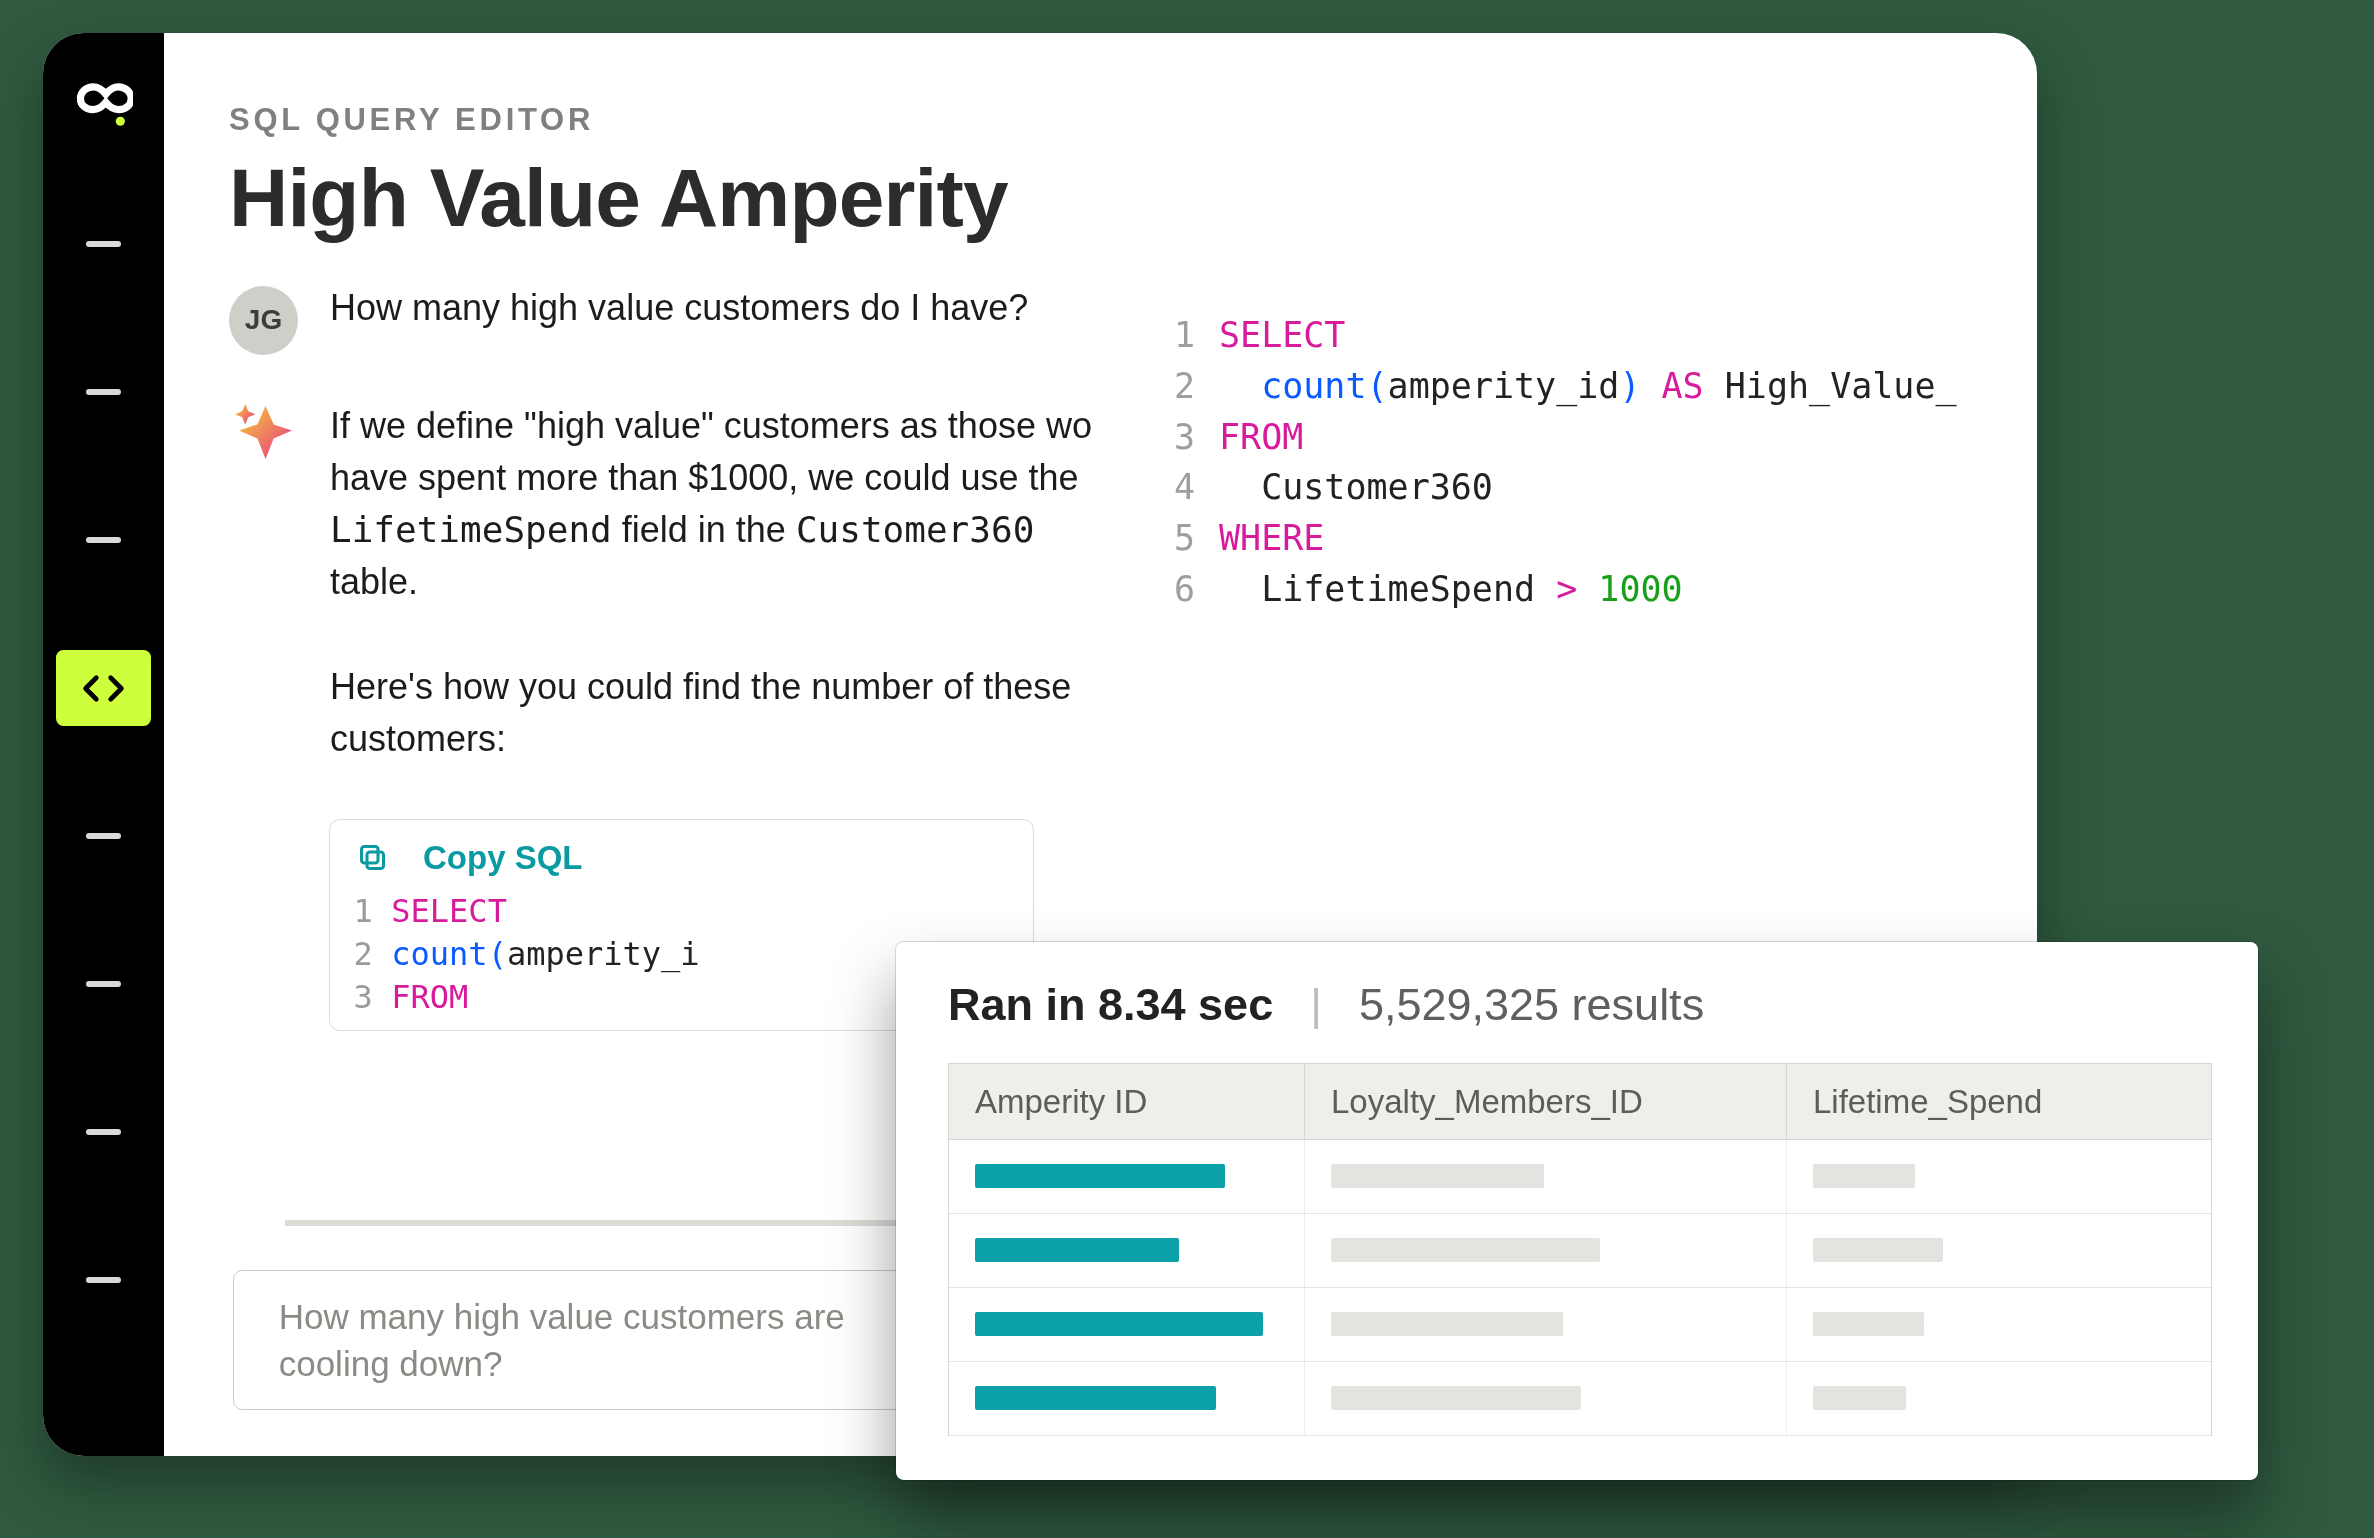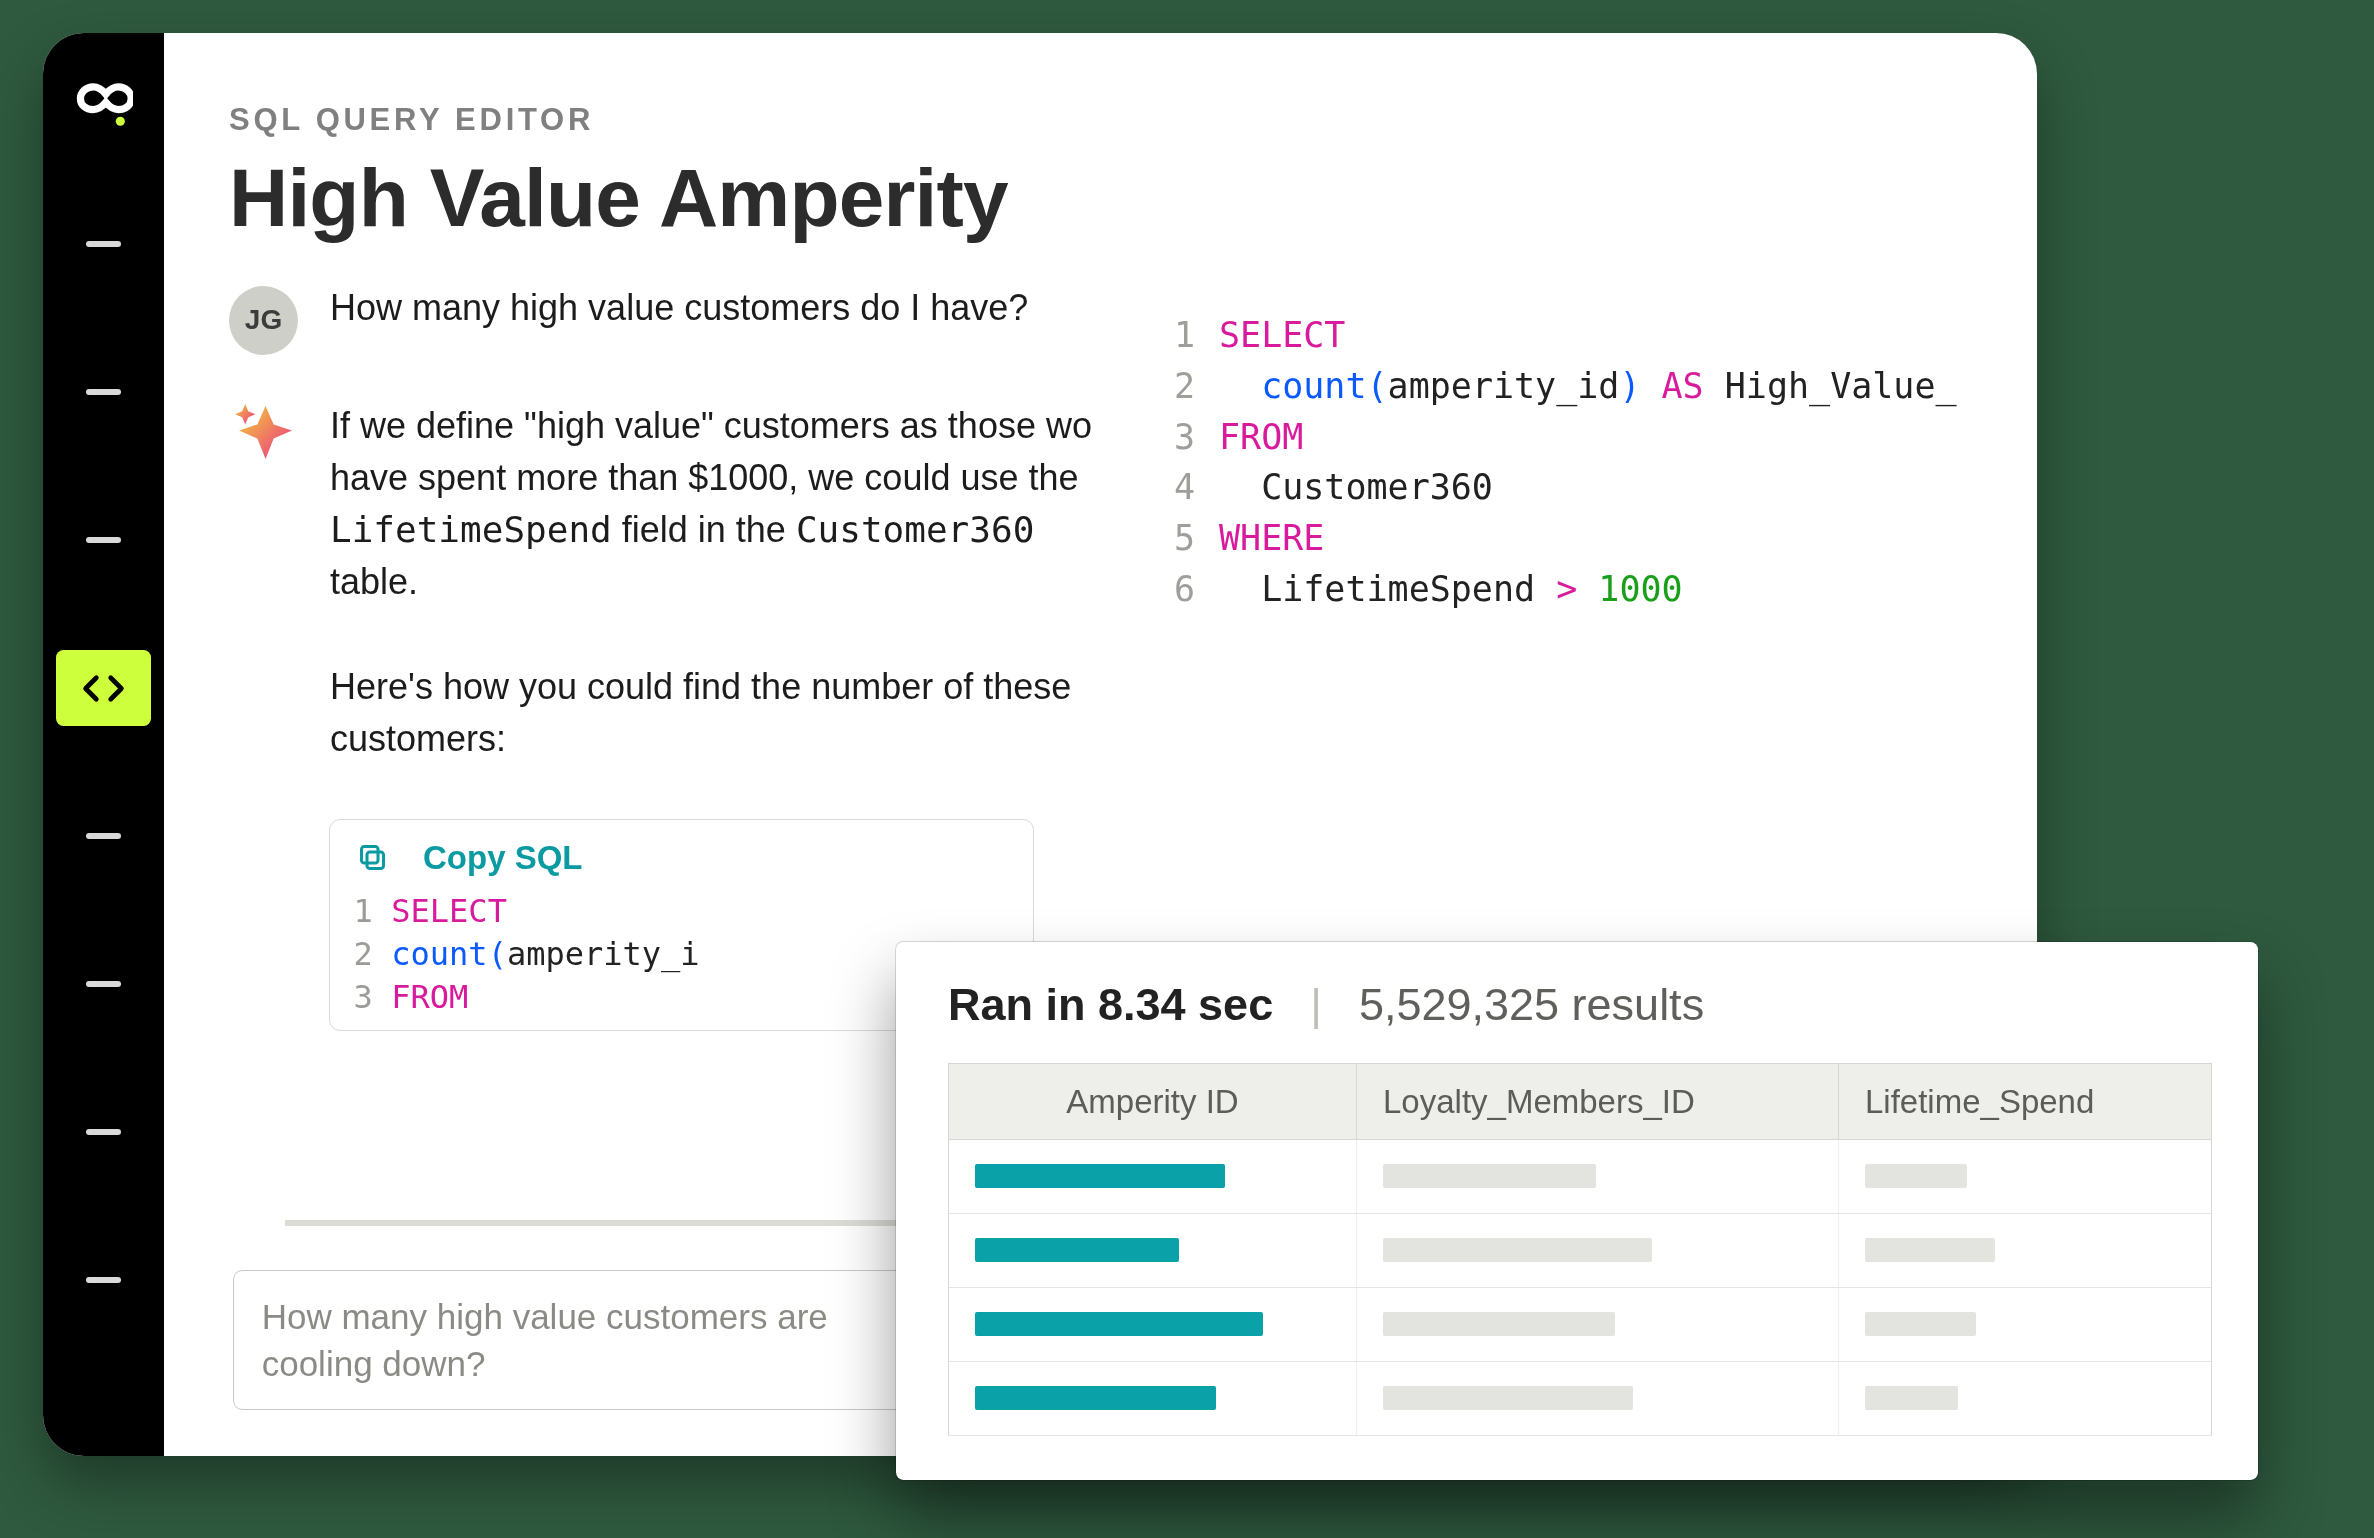--- a/index.html
+++ b/index.html
@@ -150,21 +150,21 @@
   .promptbar {
     margin-top: auto;
     margin-left: 3.7px;
     margin-bottom: 46px;
     width: 705px;
   }
   .promptbox {
     border: 1.9px solid #c9c9c4;
     border-radius: 9.3px;
     background: #fff;
-    padding: 22px 28px;
+    padding: 22px 45px;
     font-size: 35px;
     color: #8b8b86;
     line-height: 1.35;
     min-height: 119px;
   }
 
   .divider-strip {
     position: absolute;
     left: 121px; right: 0;
     top: 1187px;
@@ -202,21 +202,21 @@
     background: #eeeeeb;
     border-bottom: 1.9px solid #d6d6d2;
   }
   .rhead > div {
     padding: 18.6px 26px;
     font-size: 33px;
     color: #5c5c58;
     border-right: 1.9px solid #d6d6d2;
   }
   .rhead > div:last-child { border-right: none; }
-  .col-a { width: 408px; flex: none; text-align: center; }
+  .col-a { width: 356px; flex: none; }
   .col-b { width: 482px; flex: none; }
   .col-c { flex: 1; }
   .rrow {
     display: flex;
     border-bottom: 1.9px solid #e5e5e1;
     height: 74px;
   }
   .rrow > div {
     padding: 24px 26px;
     border-right: 1.9px solid #eee;

